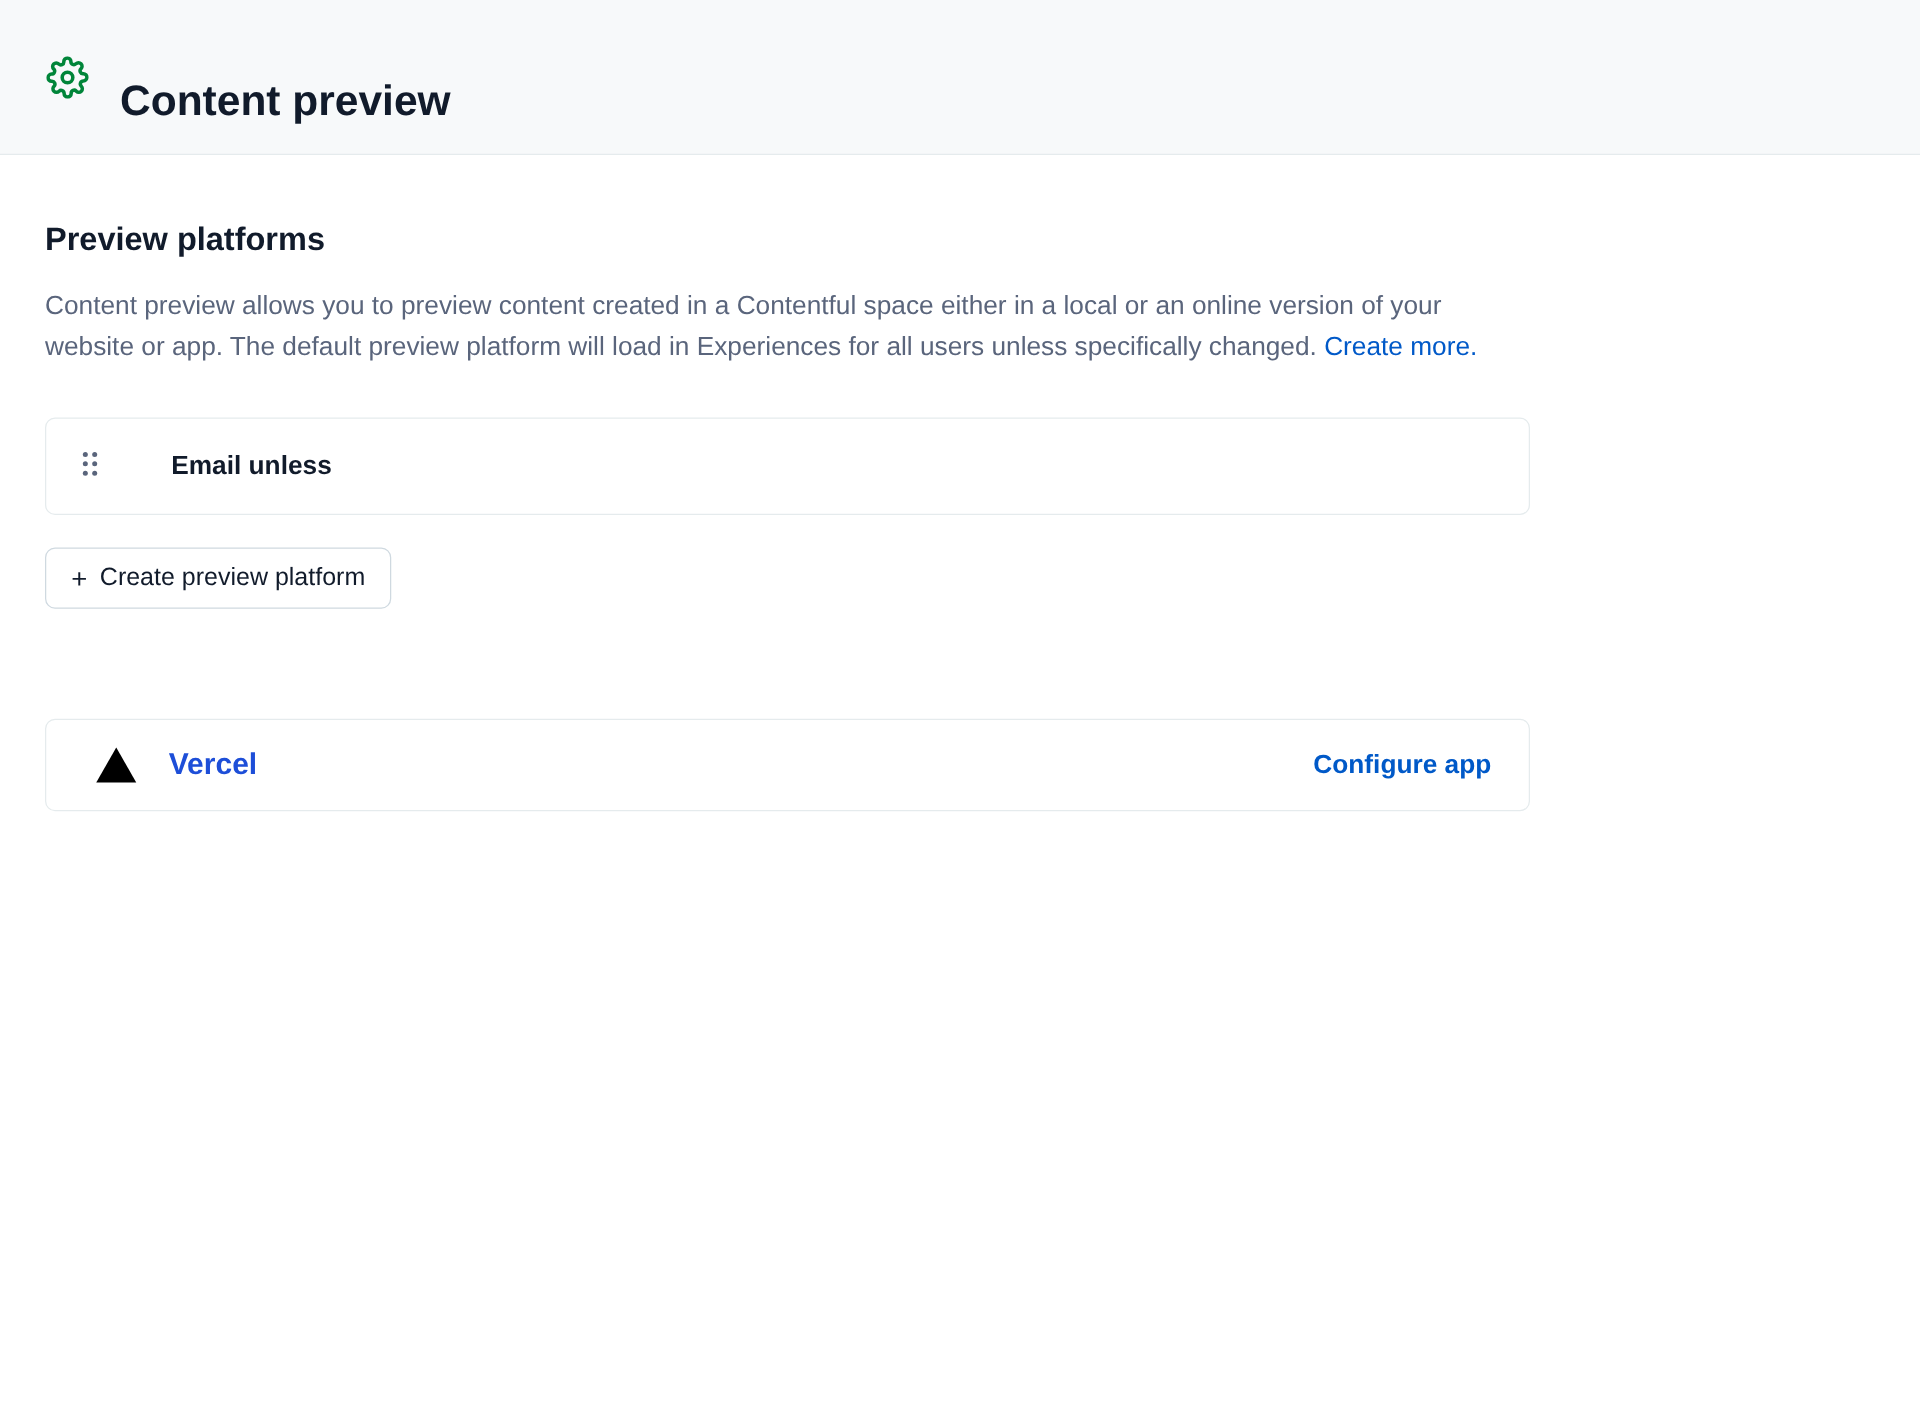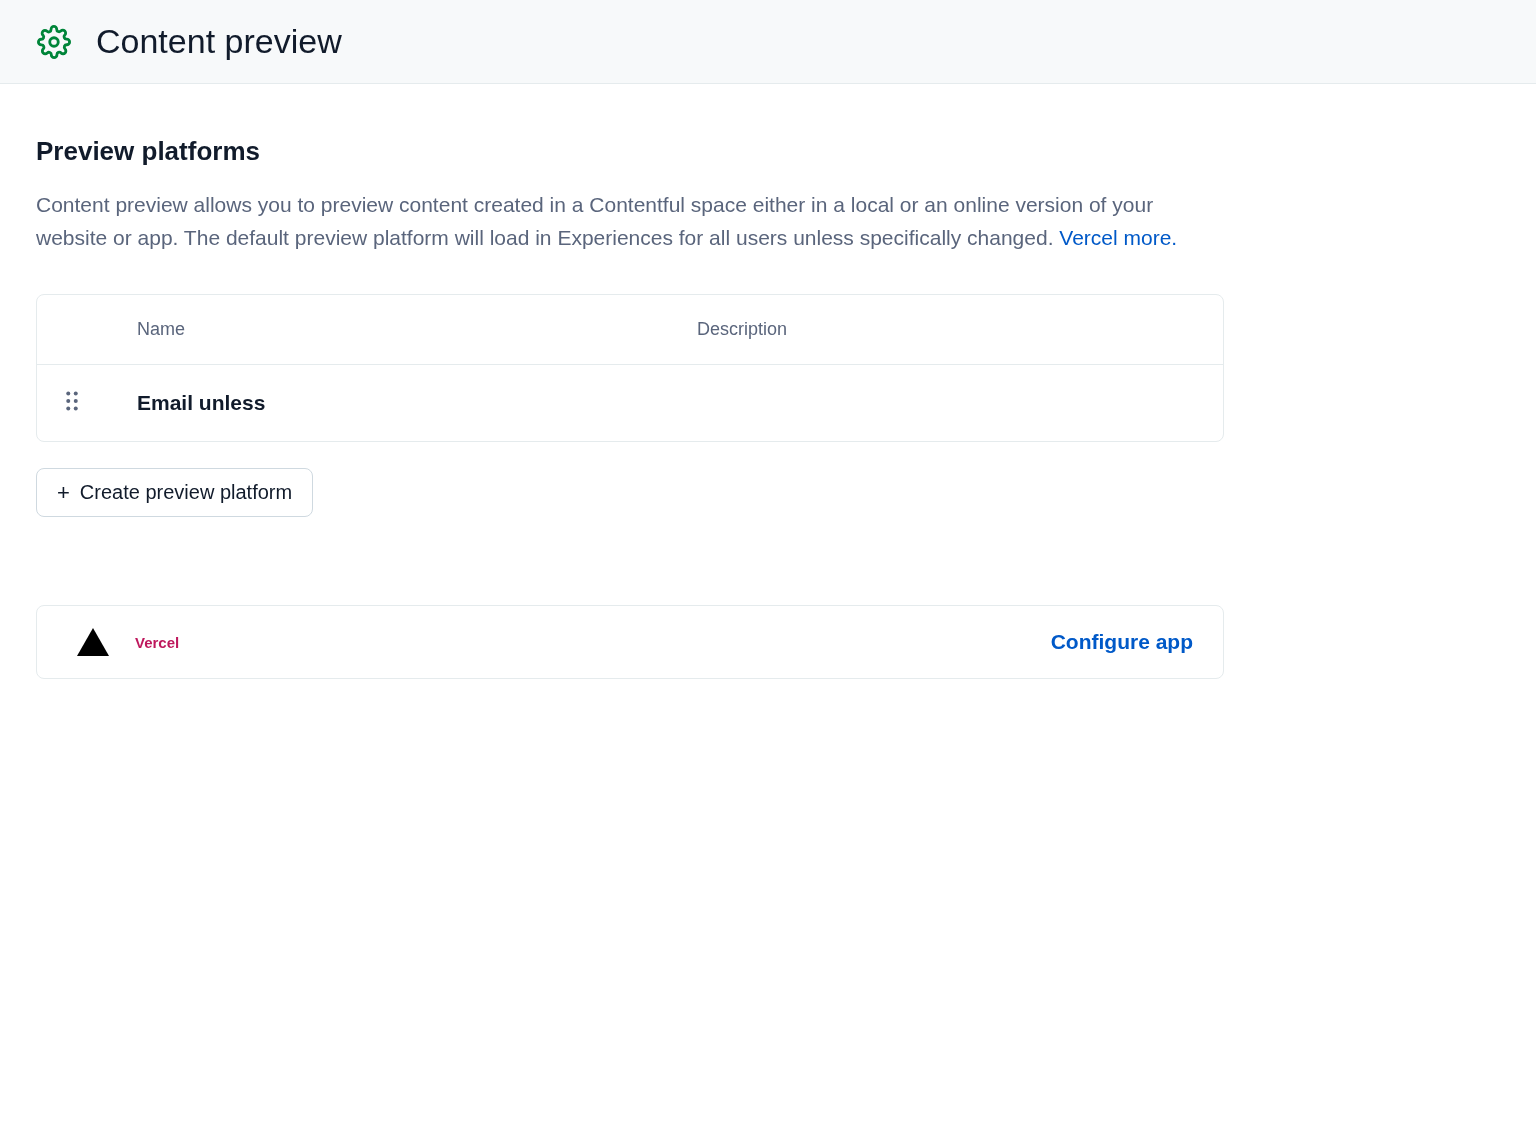--- a/index.html
+++ b/index.html
@@ -17,22 +17,23 @@
     border-bottom: 1px solid #e5ebed;
     gap: 24px;
   }
   .header .gear {
     width: 36px; height: 36px;
     color: #008539;
     display:flex;align-items:center;justify-content:center;
   }
   .page-title {
     font-size: 34px;
-    font-weight: 400;
-    color: #111b2b;
+    font-weight: 700;
+    color: #111b2b;
+    margin-top: 40px;
   }
   .content {
     padding: 40px 36px;
     max-width: 1260px;
   }
   .section-heading {
     font-size: 26px;
     font-weight: 700;
     color: #111b2b;
     margin-bottom: 22px;
@@ -122,23 +123,23 @@
     align-items:center;
     justify-content: space-between;
     margin-top: 24px;
   }
   .marketplace-left {
     display:flex;
     align-items:center;
     gap: 26px;
   }
   .marketplace-name {
-    font-size: 15px;
+    font-size: 24px;
     font-weight: 600;
-    color: #be185d;
+    color: #1d4ed8;
   }
   .configure-link {
     color: #0059c8;
     font-size: 21px;
     font-weight: 700;
     text-decoration: none;
     cursor:pointer;
   }
   .vercel-triangle {
     width: 0; height: 0;
@@ -158,29 +159,24 @@
     </svg>
   </span>
   <h1 class="page-title">Content preview</h1>
 </div>
 
 <div class="content">
 
   <h2 class="section-heading">Preview platforms</h2>
 
   <p class="description">
-    <span>Content preview allows you to preview content created in a Contentful space either in a local or an online version of your website or app. The default preview platform will load in Experiences for all users unless specifically changed. </span><a href="#">Vercel more.</a>
+    <span>Content preview allows you to preview content created in a Contentful space either in a local or an online version of your website or app. The default preview platform will load in Experiences for all users unless specifically changed. </span><a href="#">Create more.</a>
   </p>
 
   <div class="table-wrap">
-    <div class="table-row table-header">
-      <div class="col-handle"></div>
-      <div class="col-name th">Name</div>
-      <div class="col-desc th">Description</div>
-    </div>
 
 
     <div class="table-row table-body-row">
       <div class="col-handle">
         <span class="drag-handle">
           <svg viewBox="0 0 10 16" width="14" height="20" fill="currentColor">
               <circle cx="2" cy="2" r="1.6"></circle>
               <circle cx="8" cy="2" r="1.6"></circle>
               <circle cx="2" cy="8" r="1.6"></circle>
               <circle cx="8" cy="8" r="1.6"></circle>

